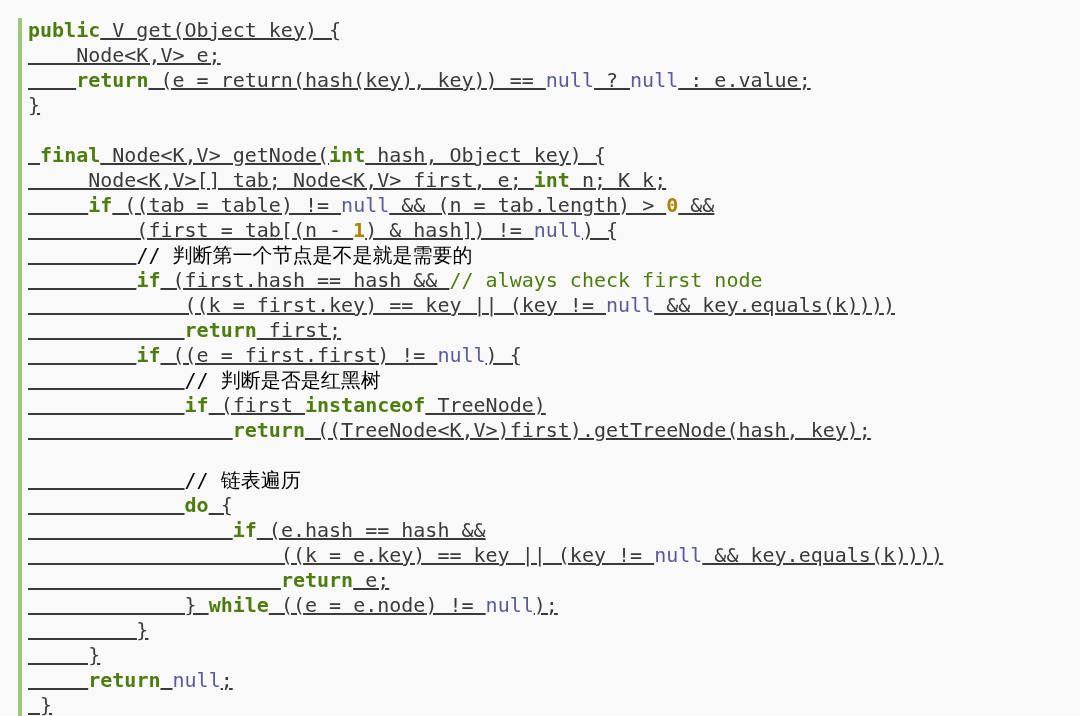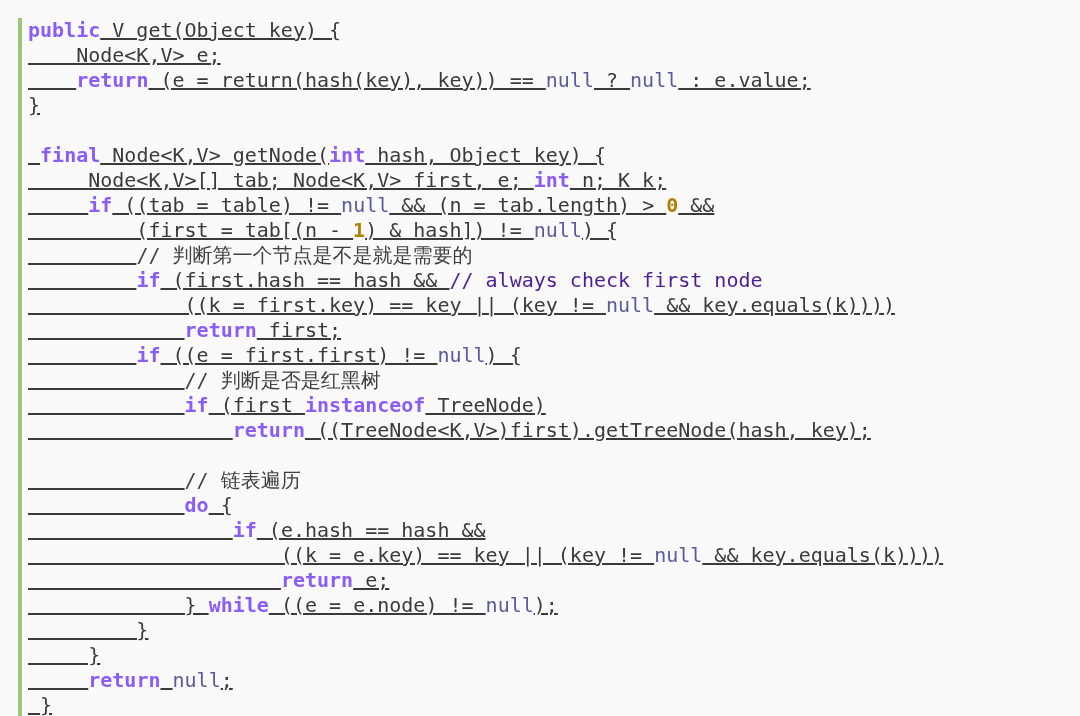--- a/index.html
+++ b/index.html
@@ -9,25 +9,25 @@
       font-size: 20px;
       line-height: 1.25;
       padding: 18px 0 18px 18px;
       width: 1080px;
     }
     .code-block {
       border-left: 4px solid #9cc779;
       padding-left: 6px;
     }
     pre { white-space: pre; }
-    .kw { color: #8b5cf6; font-weight: bold; }           
+    .kw { color: #4d7c0f; font-weight: bold; }           
     .nl { color: #5b5b9c; font-weight: normal; }           
     .num { color: #b08000; font-weight: bold; }          
-    .cmt { color: #404040; }                              
-    .scmt { color: #4c1d95; }                             
+    .cmt { color: #000000; }                              
+    .scmt { color: #4d7c0f; }                             
     .plain { color: #3a3a3a; text-decoration: underline; }
   </style>
 </head>
 <body>
 
 <div class="code-block">
   <pre id="code-pre"><span class="kw">public</span><span class="plain"> V get(Object key) {</span>
 <span class="plain">    Node&lt;K,V&gt; e;</span>
 <span class="plain">    </span><span class="kw">return</span><span class="plain"> (e = return(hash(key), key)) == </span><span class="nl">null</span><span class="plain"> ? </span><span class="nl">null</span><span class="plain"> : e.value;</span>
 <span class="plain">}</span>

